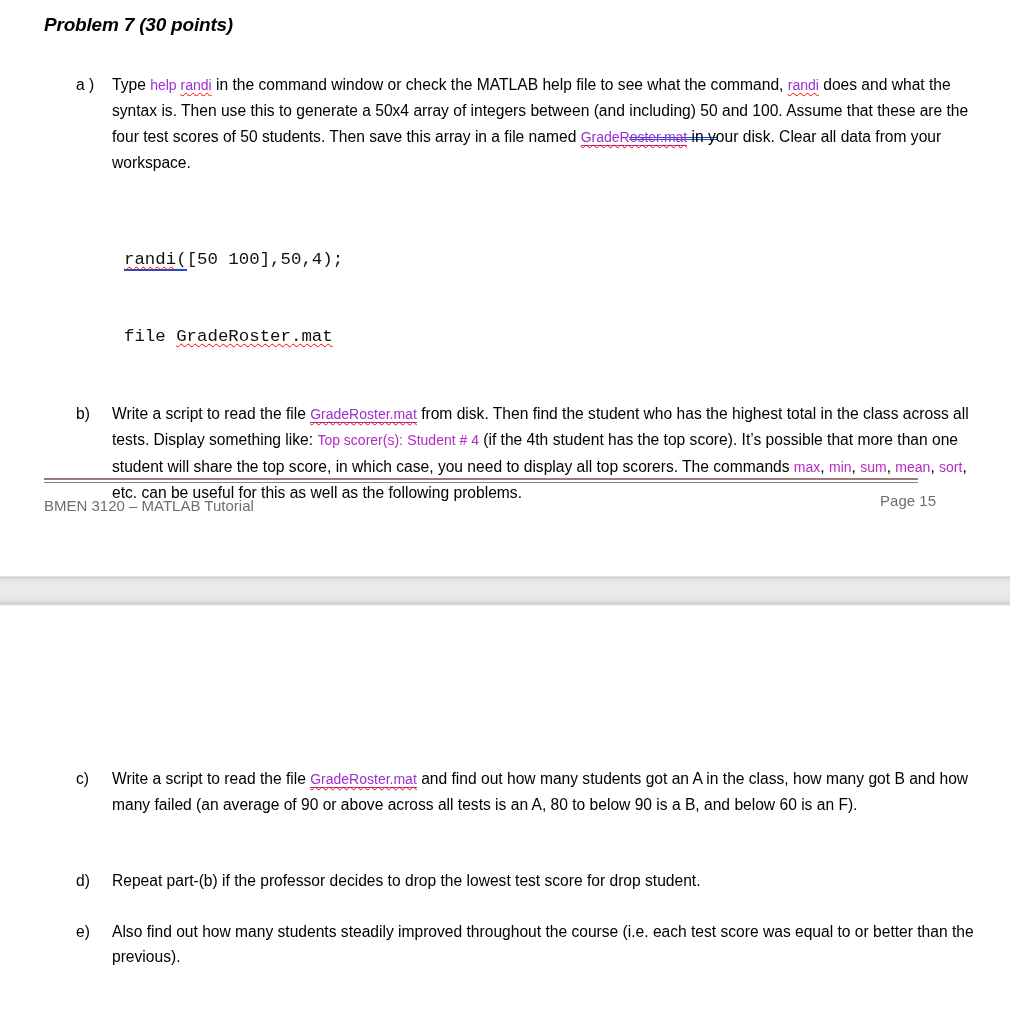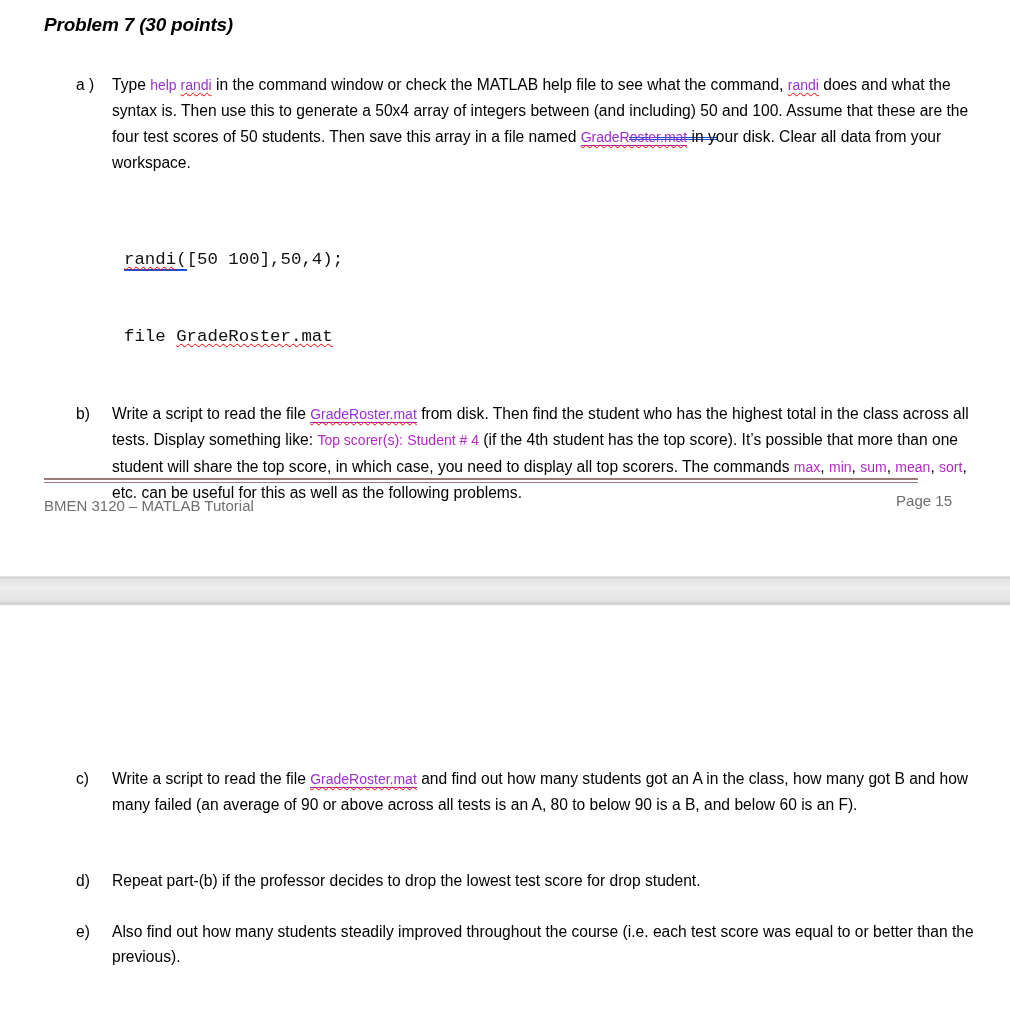--- a/index.html
+++ b/index.html
@@ -123,21 +123,21 @@
   .footer-left {
     position: absolute;
     left: 44px;
     top: 497px;
     font-size: 15px;
     color: #6E6E6E;
     white-space: nowrap;
   }
   .footer-right {
     position: absolute;
-    right: 58px;
+    right: 74px;
     top: 492px;
     font-size: 15px;
     color: #6E6E6E;
     white-space: nowrap;
     margin-left: 20px;
   }
 
   
   .page-gap {
     position: absolute;

